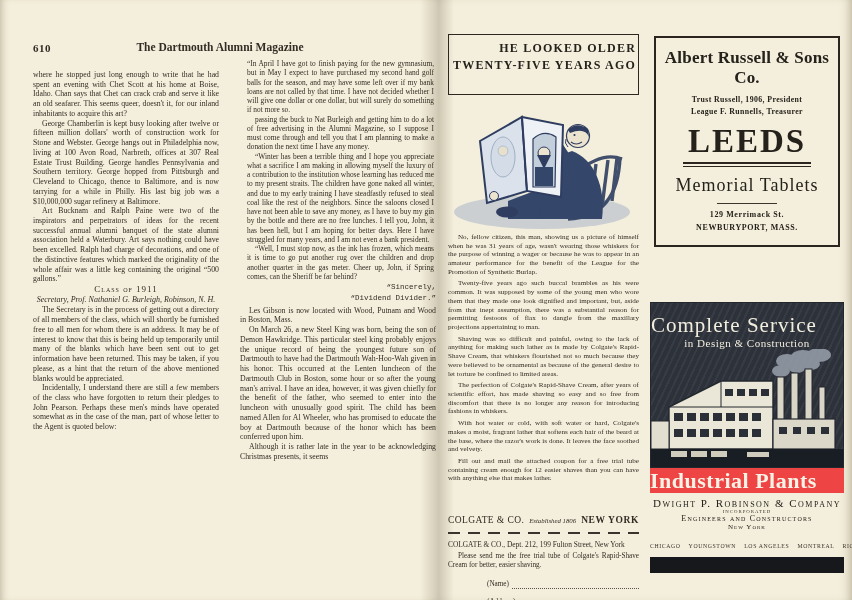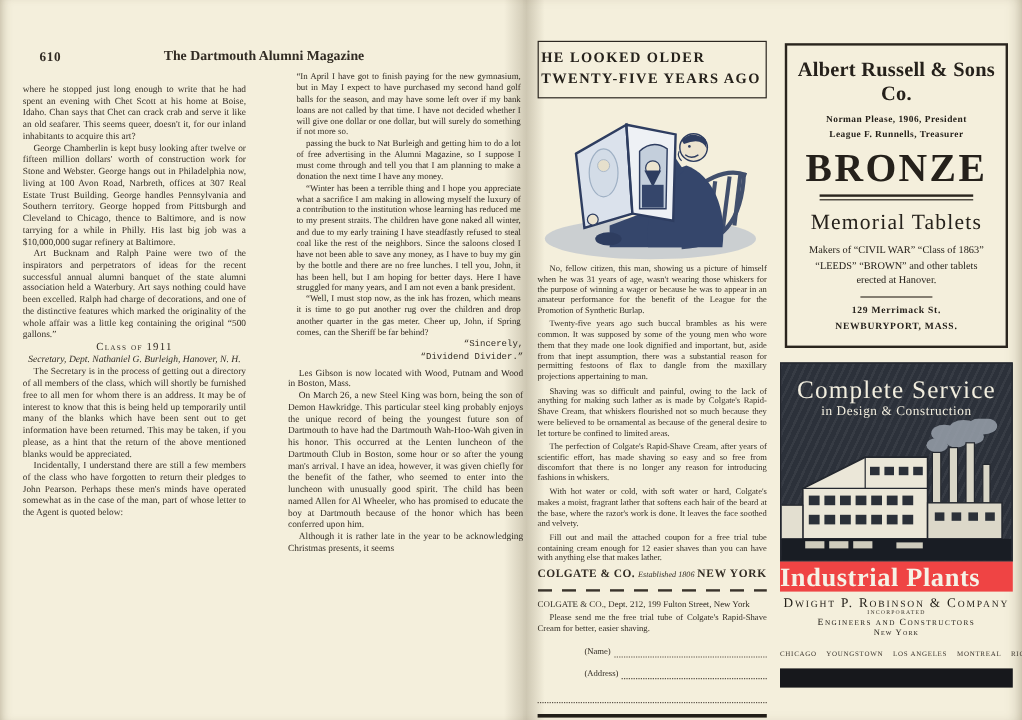--- a/index.html
+++ b/index.html
@@ -10,39 +10,39 @@
   .page-left{left:0;width:436px;box-shadow:inset 6px 0 10px -6px rgba(90,75,45,.45);}
   .page-right{left:436px;width:416px;box-shadow:inset -8px 0 12px -8px rgba(90,75,45,.5);}
   .gutter{position:absolute;left:420px;top:0;width:34px;height:600px;
           background:linear-gradient(90deg,rgba(70,58,32,0) 0%,rgba(70,58,32,.16) 42%,rgba(70,58,32,.22) 55%,rgba(70,58,32,0) 100%);}
   
   .folio{position:absolute;left:33px;top:42px;font-size:11px;font-weight:bold;letter-spacing:.5px;}
   .mag-title{position:absolute;left:100px;top:41px;width:240px;text-align:center;font-size:11.5px;font-weight:bold;}
   .col{position:absolute;font-size:7.8px;line-height:1.25;text-align:justify;}
   .col p{margin:0;text-indent:9px;}
   .col .cont p:first-child{text-indent:0;}
-  .col1{left:19px;top:70px;width:186px;}
+  .col1{left:33px;top:70px;width:186px;}
   .col2{left:240px;top:59px;width:196px;}
   .section-heading{margin:6px 0 0;text-align:center;font-variant:small-caps;font-size:9px;letter-spacing:1px;text-indent:0 !important;}
   .section-sub{margin:0 0 2px;text-align:center;font-style:italic;font-size:8px;line-height:1.25;text-indent:0 !important;}
   .quote{font-size:7.4px;padding:0 2px 0 7px;}
   .quote p{text-indent:8px;}
   .quote p:first-child{text-indent:0;}
   .signoff p{text-align:right;text-indent:0;margin:2px 0;font-size:7.5px;font-family:Liberation Mono, monospace;}
   .signoff p:last-child{padding-left:30px;}
   .rule-thin{border:0;border-top:1px solid #3a342c;width:60px;margin:7px auto 5px;}
   
   .colgate{position:absolute;left:448px;top:34px;width:191px;}
-  .colgate-headline{border:1.5px solid #2c2721;padding:5px 2px 6px;text-align:left;font-weight:bold;
+  .colgate-headline{border:1.5px solid #2c2721;padding:5px 2px 19px;text-align:right;font-weight:bold;
                     font-size:12px;line-height:1.45;letter-spacing:1.2px;color:#25211b;}
   .colgate-illo{display:block;margin:4px auto 2px;}
   .colgate-body{font-size:7.1px;line-height:1.23;text-align:justify;}
   .colgate-body p{margin:0 0 3px;text-indent:10px;}
   .colgate-sig{display:flex;align-items:baseline;justify-content:space-between;margin-top:4px;}
-  .colgate-sig .co{font-weight:bold;font-size:9.5px;letter-spacing:.4px;}
+  .colgate-sig .co{font-weight:normal;font-size:9.5px;letter-spacing:.4px;margin-top:28px;}
   .colgate-sig .est{font-style:italic;font-size:6.8px;}
   .colgate-sig .ny{font-weight:bold;font-size:9.5px;letter-spacing:.6px;}
   .dash-sep{height:2px;margin:7px 0 6px;background:repeating-linear-gradient(90deg,#3a342c 0 12px,transparent 12px 20px);}
   .coupon{font-size:7.2px;line-height:1.3;}
   .coupon-head{font-size:7.4px;}
   .coupon-req{text-indent:10px;margin:2px 0 6px;text-align:justify;}
   .field-row{display:flex;align-items:flex-end;margin:9px 0 0;padding-left:39px;}
   .leader{flex:1;border-bottom:1px dotted #5a5246;height:8px;margin-left:3px;}
   .leader-full{border-bottom:1px dotted #5a5246;height:8px;margin:11px 0 0;}
   .coupon-endrule{border-bottom:3px solid #211d17;margin-top:9px;}
@@ -52,21 +52,21 @@
   .russell .co{font-size:17px;font-weight:bold;letter-spacing:.2px;margin:2px 0 6px;}
   .russell .officer{font-size:7.8px;font-weight:bold;letter-spacing:.4px;line-height:1.5;}
   .russell .bronze{font-size:33px;font-weight:bold;letter-spacing:2px;margin:8px 0 0;line-height:1;}
   .bronze-rule{width:128px;margin:4px auto 0;border-top:2px solid #2a251e;border-bottom:1px solid #2a251e;height:2px;}
   .russell .tablets{font-size:18px;letter-spacing:1px;margin:8px 0 6px;}
   .russell .desc{font-size:8.6px;line-height:1.45;margin:2px 4px 0;}
   .russell .addr{font-size:8px;font-weight:bold;letter-spacing:.6px;line-height:1.6;}
   .robinson{position:absolute;left:650px;top:302px;width:194px;}
   .rob-dark{background:#2c313a;background-image:repeating-linear-gradient(115deg,rgba(255,255,255,.05) 0 2px,transparent 2px 6px);
             padding-top:12px;border:1px solid #23272e;}
-  .rob-h1{color:#f2eedf;text-align:center;font-size:21px;letter-spacing:1px;line-height:1;}
+  .rob-h1{color:#f2eedf;font-size:21px;letter-spacing:1px;line-height:1;}
   .rob-h2{color:#f2eedf;text-align:center;font-size:11px;letter-spacing:.5px;margin-top:1px;}
   .rob-band{background:#ef4444;color:#f5f2e6;text-align:left;font-weight:bold;font-size:22px;
             letter-spacing:.5px;line-height:25px;height:25px;}
   .rob-co{text-align:center;font-variant:small-caps;font-size:11px;letter-spacing:1.5px;margin-top:4px;color:#25211b;}
   .rob-inc{text-align:center;font-size:4.8px;letter-spacing:1px;color:#3a342c;}
   .rob-eng{text-align:center;font-variant:small-caps;font-size:8px;letter-spacing:1.2px;color:#25211b;}
   .rob-ny{text-align:center;font-variant:small-caps;font-size:7px;letter-spacing:1px;color:#25211b;}
   .rob-cities{text-align:center;font-size:5.8px;letter-spacing:.6px;margin-top:12px;white-space:pre;color:#3a342c;}
   .bottom-bar{margin-top:8px;height:16px;background:#17181c;}
 </style>
@@ -81,21 +81,21 @@
   <div class="folio">610</div>
   <div class="mag-title">The Dartmouth Alumni Magazine</div>
 
   <div class="col col1">
     <div class="cont">
         <p>where he stopped just long enough to write that he had spent an evening with Chet Scott at his home at Boise, Idaho.  Chan says that Chet can crack crab and serve it like an old seafarer.  This seems queer, doesn't it, for our inland inhabitants to acquire this art?</p>
         <p>George Chamberlin is kept busy looking after twelve or fifteen million dollars' worth of construction work for Stone and Webster. George hangs out in Philadelphia now, living at 100 Avon Road, Narbreth, offices at 307 Real Estate Trust Building.  George handles Pennsylvania and Southern territory.  George hopped from Pittsburgh and Cleveland to Chicago, thence to Baltimore, and is now tarrying for a while in Philly.  His last big job was a $10,000,000 sugar refinery at Baltimore.</p>
         <p>Art Bucknam and Ralph Paine were two of the inspirators and perpetrators of ideas for the recent successful annual alumni banquet of the state alumni association held a Waterbury.  Art says nothing could have been excelled.  Ralph had charge of decorations, and one of the distinctive features which marked the originality of the whole affair was a little keg containing the original “500 gallons.”</p>
       </div>
     <p class="section-heading">Class of 1911</p>
-    <p class="section-sub">Secretary, Dept. Nathaniel G. Burleigh, Hanover, N. H.</p>
+    <p class="section-sub">Secretary, Prof. Nathaniel G. Burleigh, Robinson, N. H.</p>
     <div>
         <p>The Secretary is in the process of getting out a directory of all members of the class, which will shortly be furnished free to all men for whom there is an address.  It may be of interest to know that this is being held up temporarily until many of the blanks which have been sent out to get information have been returned.  This may be taken, if you please, as a hint that the return of the above mentioned blanks would be appreciated.</p>
         <p>Incidentally, I understand there are still a few members of the class who have forgotten to return their pledges to John Pearson.  Perhaps these men's minds have operated somewhat as in the case of the man, part of whose letter to the Agent is quoted below:</p>
       </div>
   </div>
 
   <div class="col col2">
     <div class="quote cont">
         <p>“In April I have got to finish paying for the new gymnasium, but in May I expect to have purchased my second hand golf balls for the season, and may have some left over if my bank loans are not called by that time.  I have not decided whether I will give one dollar or one dollar, but will surely do something if not more so.</p>
         <p>passing the buck to Nat Burleigh and getting him to do a lot of free advertising in the Alumni Magazine, so I suppose I must come through and tell you that I am planning to make a donation the next time I have any money.</p>
@@ -189,26 +189,25 @@
         <span>(Address)</span>
         <span class="leader"></span>
       </div>
       <div class="leader-full"></div>
       <div class="coupon-endrule"></div>
     </div>
   </div>
 
   <div class="russell">
     <div class="co">Albert Russell &amp; Sons Co.</div>
-    <div class="officer">Norman Please, 1906, President</div>
+    <div class="officer">Trust Russell, 1906, President</div>
     <div class="officer">League F. Runnells, Treasurer</div>
-    <div class="bronze">BRONZE</div>
+    <div class="bronze">LEEDS</div>
     <div class="bronze-rule"></div>
     <div class="tablets">Memorial Tablets</div>
-    <div class="desc">Makers of “CIVIL WAR” “Class of 1863” “LEEDS” “BROWN” and other tablets erected at Hanover.</div>
     <hr class="rule-thin">
     <div class="addr">129 Merrimack St.</div>
     <div class="addr">NEWBURYPORT, MASS.</div>
   </div>
 
   <div class="robinson">
     <div class="rob-dark">
       <div class="rob-h1">Complete Service</div>
       <div class="rob-h2">in Design &amp; Construction</div>
       <svg width="192" height="118" viewBox="0 0 192 118" style="display:block;">

